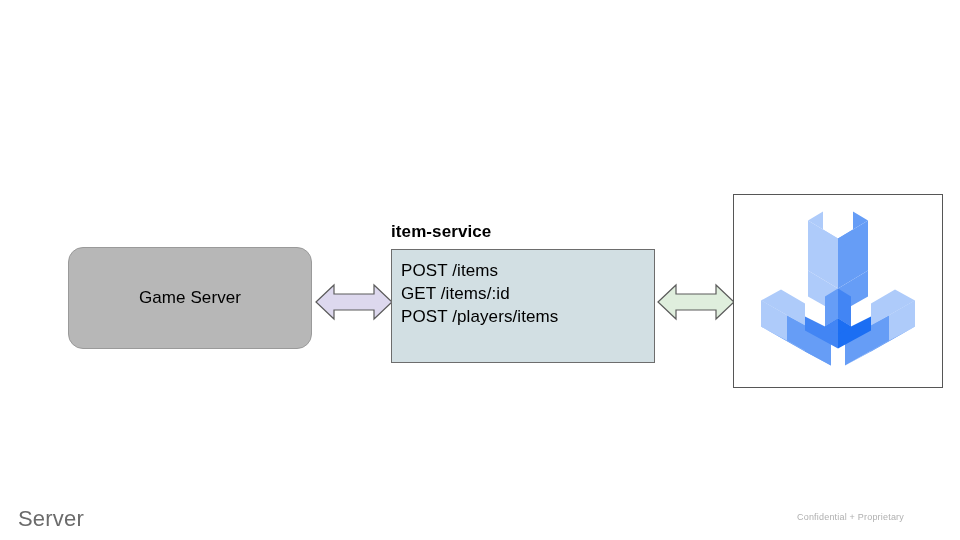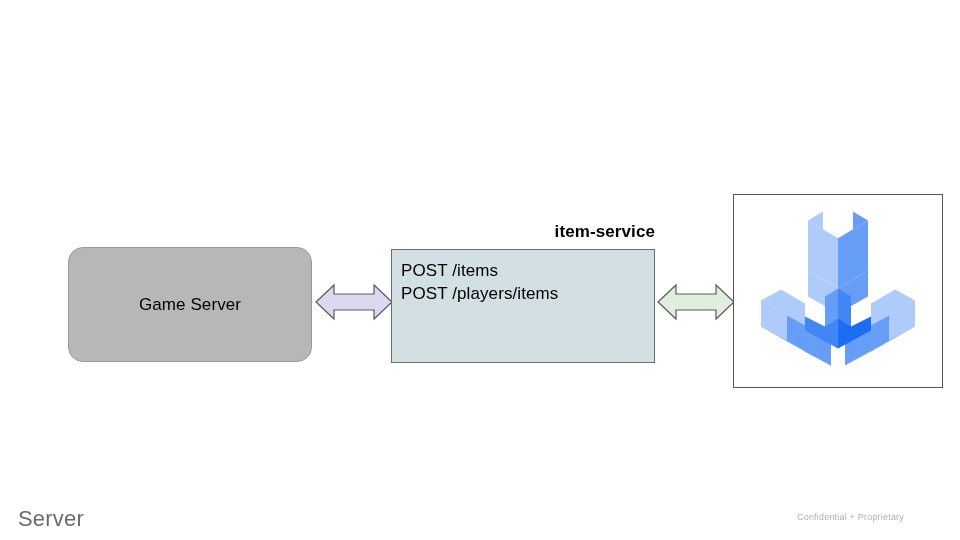--- a/index.html
+++ b/index.html
@@ -20,42 +20,42 @@
     width: 960px;
     height: 540px;
   }
 
   
   .game-server {
     position: absolute;
     left: 68px;
     top: 247px;
     width: 244px;
-    height: 115px;
+    height: 102px;
     background: #b7b7b7;
     border: 1px solid #9a9a9a;
     border-radius: 15px;
     box-sizing: border-box;
     display: flex;
     align-items: center;
     justify-content: center;
   }
   .game-server-label {
     font-size: 17px;
     color: #000000;
     letter-spacing: 0.1px;
   }
 
   
   .service-title {
     position: absolute;
     left: 391px;
     top: 222px;
     width: 264px;
-    text-align: right;
+    text-align: left;
     font-size: 17px;
     font-weight: bold;
     color: #000000;
     letter-spacing: 0.1px;
   }
   .service-box {
     position: absolute;
     left: 391px;
     top: 249px;
     width: 264px;
@@ -125,20 +125,21 @@
   </div>
 
   <svg class="arrow" style="left:314px; top:281px;" width="80" height="42" viewBox="0 0 80 42">
     <polygon points="2,21 20,4 20,13 60,13 60,4 78,21 60,38 60,29 20,29 20,38" fill="#ddd8ee" stroke="#5b5b5b" stroke-width="1.2" stroke-linejoin="miter"></polygon>
   </svg>
 
   <div class="service-title">item-service</div>
 
   <div class="service-box">
     <div class="endpoint">POST /items</div>
+    <div class="endpoint">GET /items/:id</div>
     <div class="endpoint">POST /players/items</div>
   </div>
 
   <svg class="arrow" style="left:656px; top:281px;" width="80" height="42" viewBox="0 0 80 42">
     <polygon points="2,21 20,4 20,13 60,13 60,4 78,21 60,38 60,29 20,29 20,38" fill="#dfeedd" stroke="#5b5b5b" stroke-width="1.2" stroke-linejoin="miter"></polygon>
   </svg>
 
   <div class="tools-panel">
     <svg class="tools-icon" width="170" height="165" viewBox="0 0 170 165">
 

